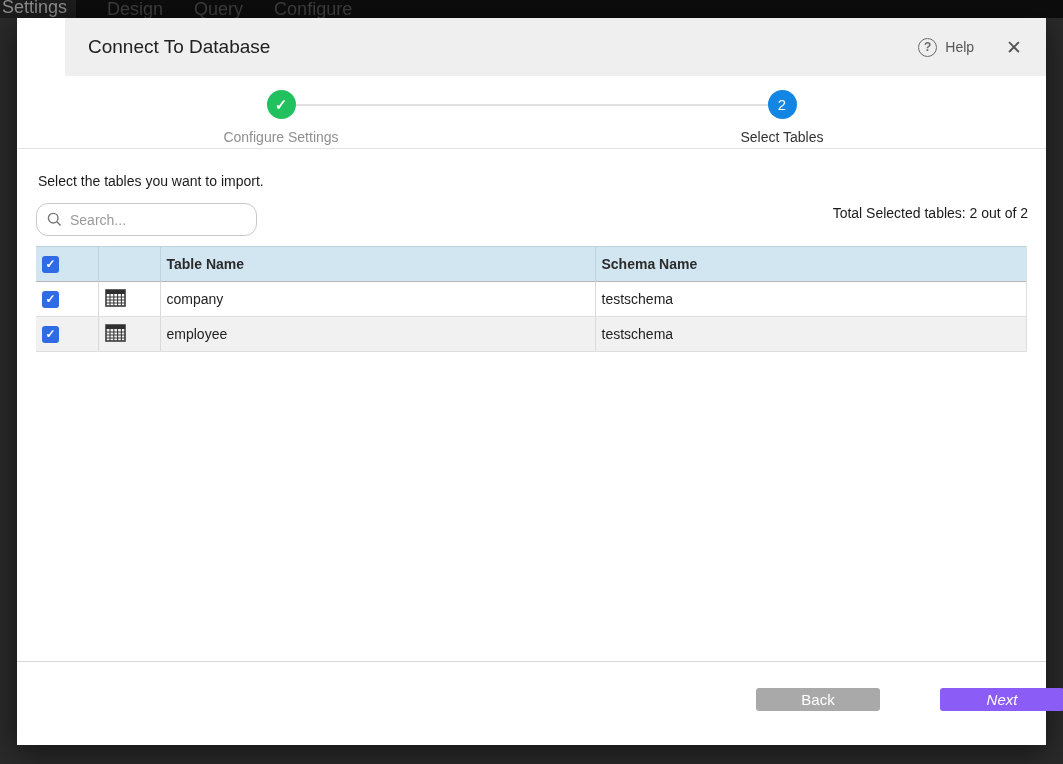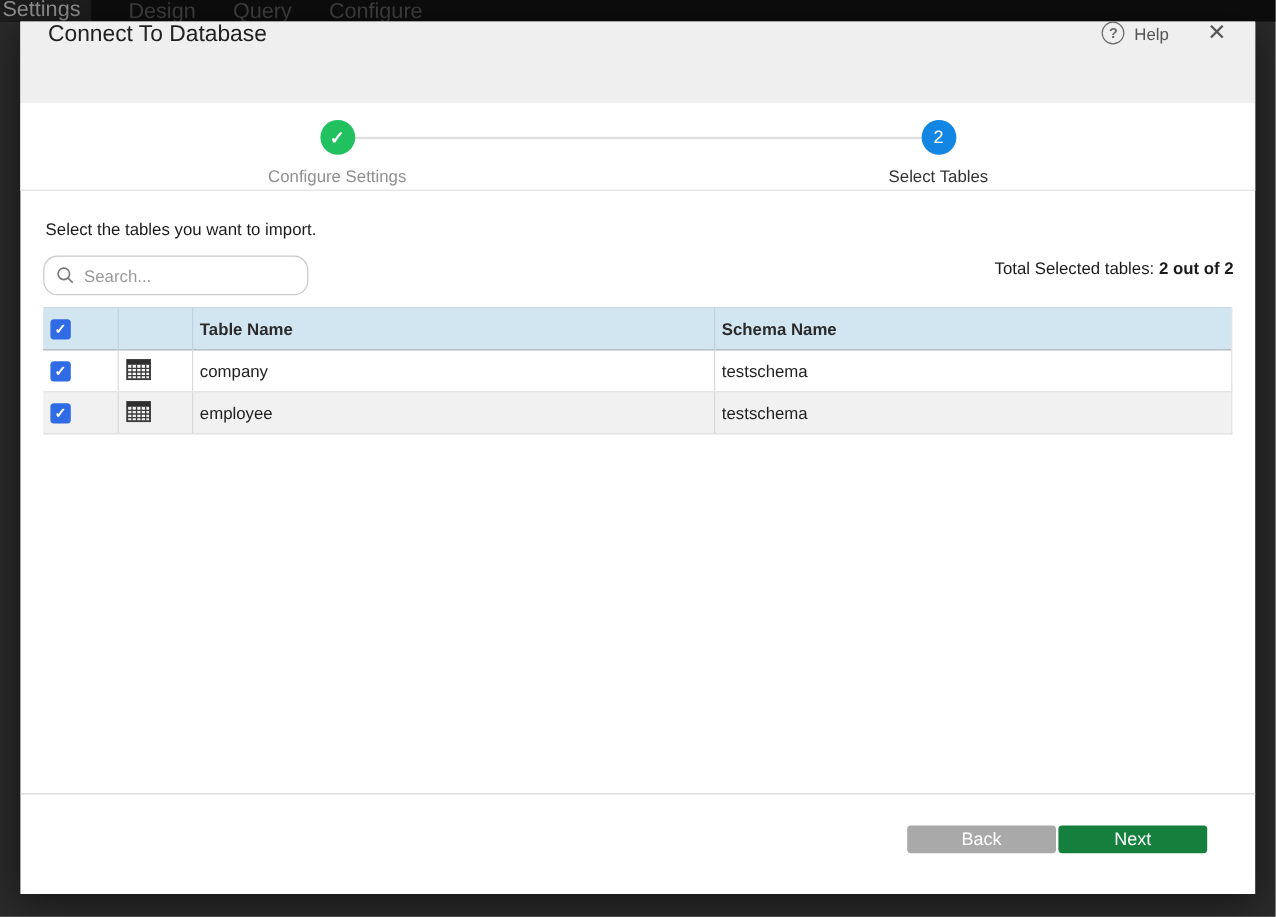--- a/index.html
+++ b/index.html
@@ -20,22 +20,23 @@
   .topbar .tab { color:#3f3f3f; white-space:nowrap; }
   .topbar .tab.active { color:#8f8f8f; background:#1d1d1d; padding:0 9px 4px 2px; }
   .topbar .tab + .tab { margin-left:31px; }
 
   
   .modal {
     position:absolute; left:17px; top:18px; width:1029px; height:727px;
     background:#ffffff; box-shadow:0 6px 28px rgba(0,0,0,0.55);
   }
   .modal-header {
-    height:68px; background:#efefef; display:flex; align-items:flex-start;
+    height:58px; background:#efefef; display:flex; align-items:center;
     padding:0 24px 0 23px;
+    margin-left:48px;
   }
   .modal-title { font-size:19px; color:#212121; flex:1; }
   .help-group { display:flex; align-items:center; gap:8px; margin-right:32px; cursor:pointer; }
   .help-icon {
     width:19px; height:19px; border-radius:50%; border:1.6px solid #6b6b6b;
     color:#6b6b6b; font-size:12px; font-weight:bold;
     display:flex; align-items:center; justify-content:center;
   }
   .help-label { font-size:14px; color:#555; }
   .close-icon { font-size:19px; color:#555; cursor:pointer; line-height:1; }
@@ -73,21 +74,21 @@
   }
   .search-box svg { flex:0 0 auto; margin-right:8px; }
   .search-input {
     border:none; outline:none; flex:1; font-size:14px; color:#333;
     font-family:"Liberation Sans", sans-serif; background:transparent; min-width:0;
   }
   .search-input::placeholder { color:#9a9a9a; }
   .total-selected {
     position:absolute; right:18px; top:56px; font-size:14px; color:#1b1b1b;
   }
-  .total-selected b { font-weight:bold; }
+  .total-selected b { font-weight:normal; }
 
   
   table.tables-grid {
     position:absolute; left:19px; top:97px; width:990px;
     border-collapse:collapse; table-layout:fixed; font-size:14px; color:#222;
   }
   table.tables-grid col.c-check { width:62px; }
   table.tables-grid col.c-icon  { width:62px; }
   table.tables-grid col.c-name  { width:435px; }
   table.tables-grid col.c-schema{ width:431px; }
@@ -113,21 +114,21 @@
 
   
   .footer-divider {
     position:absolute; left:0; top:643px; width:1029px; height:1px; background:#d8d8d8;
   }
   .btn {
     position:absolute; top:670px; width:124px; height:23px; border:none; border-radius:3px;
     color:#fff; font-size:15px; font-family:"Liberation Sans", sans-serif; cursor:pointer;
   }
   .btn-back { left:739px; background:#a9a9a9; }
-  .btn-next { left:865px; background:#15803d; }
+  .btn-next { left:923px; background:#8b5cf6;font-style:italic; }
 </style>
 </head>
 <body>
 
 <div class="topbar">
   <span class="tab active">Settings</span>
   <span class="tab">Design</span>
   <span class="tab">Query</span>
   <span class="tab">Configure</span>
 </div>

